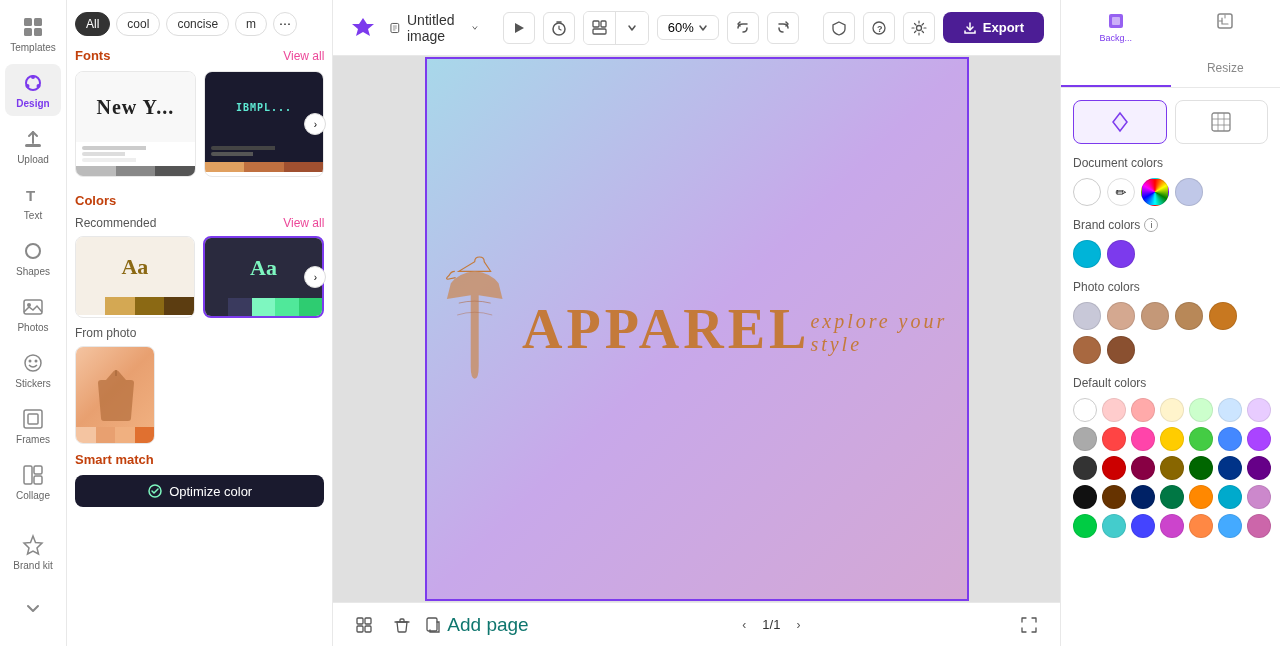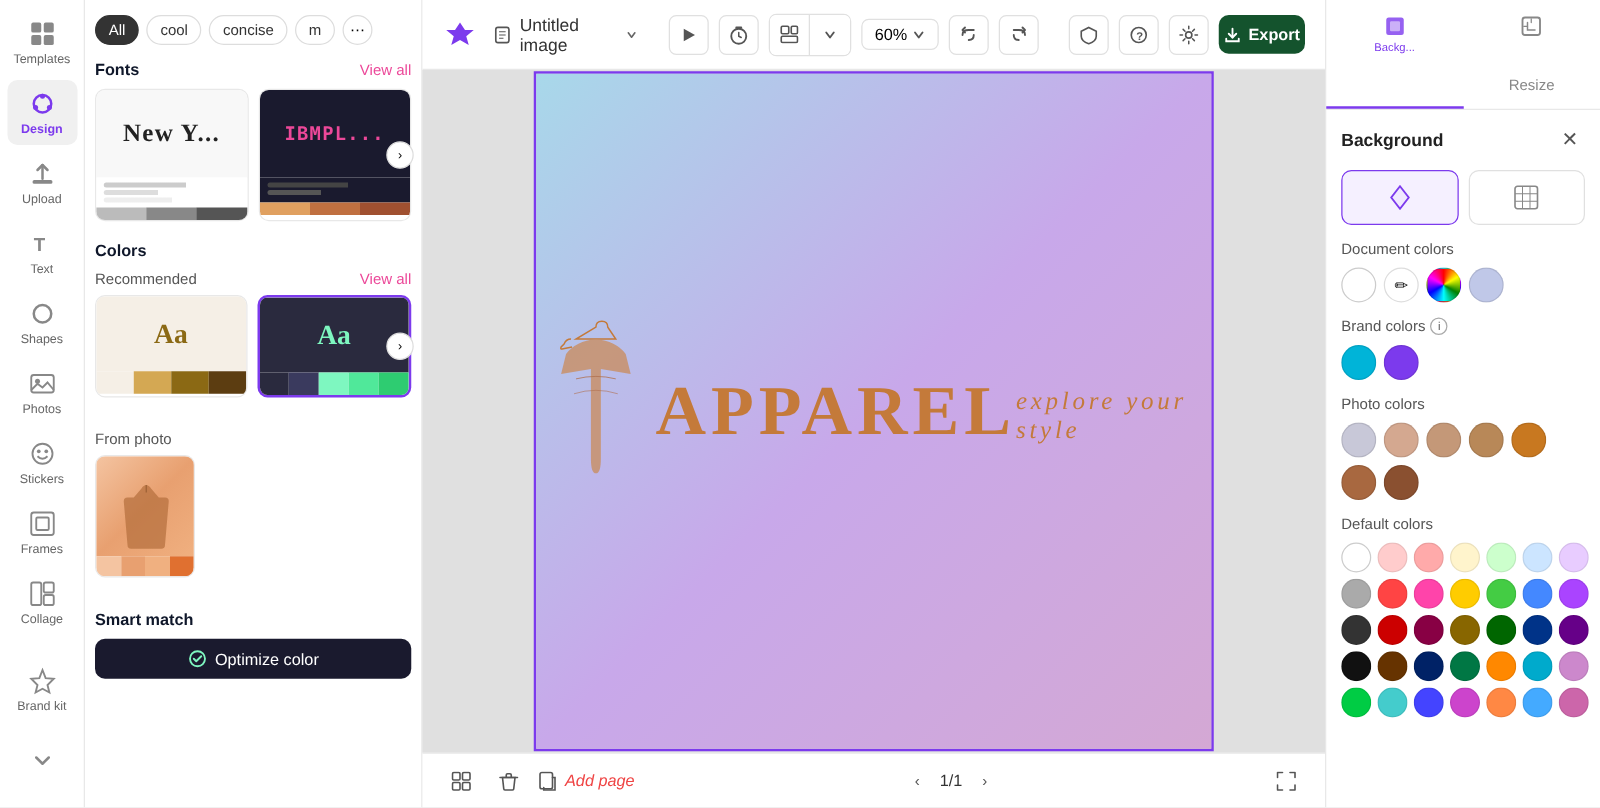--- a/index.html
+++ b/index.html
@@ -69,21 +69,21 @@
     }
 
     
     .section-header {
       display: flex;
       justify-content: space-between;
       align-items: center;
       margin-bottom: 8px;
       margin-top: 12px;
     }
-    .section-title { font-size: 13px; font-weight: 600; color: #0f172a; }
+    .section-title { font-size: 13px; font-weight: 600; color: #c2410c; }
     .section-viewall { font-size: 12px; color: #ec4899; cursor: pointer; }
 
     
     .font-cards { display: flex; gap: 8px; }
     .font-card {
       flex: 1;
       border: 1px solid #e8e8e8;
       border-radius: 8px;
       overflow: hidden;
       cursor: pointer;
@@ -106,21 +106,21 @@
     }
     .font-card-names div { white-space: nowrap; overflow: hidden; text-overflow: ellipsis; }
     .font-nav-btn {
       position: absolute; right: -2px; top: 50%; transform: translateY(-50%);
       background: #fff; border: 1px solid #ddd; border-radius: 50%;
       width: 22px; height: 22px; display: flex; align-items: center; justify-content: center;
       font-size: 10px; cursor: pointer; z-index: 2;
     }
 
     
-    .colors-subsection { margin-bottom: 26px; }
+    .colors-subsection { margin-bottom: 8px; }
     .colors-subheader { font-size: 12px; color: #555; margin-bottom: 6px; display: flex; align-items: center; justify-content: space-between; }
 
     
     .color-theme-cards { display: flex; gap: 8px; position: relative; }
     .color-theme-card {
       flex: 1;
       border: 1px solid #e8e8e8;
       border-radius: 8px;
       overflow: hidden;
       cursor: pointer;
@@ -204,22 +204,22 @@
     .toolbar-btn-group {
       display: flex; align-items: center; border: 1px solid #e0e0e0; border-radius: 6px; overflow: hidden;
     }
     .toolbar-btn-group .toolbar-btn { border: none; border-radius: 0; }
     .toolbar-btn-group .toolbar-btn:not(:last-child) { border-right: 1px solid #e0e0e0; }
     .zoom-display {
       display: flex; align-items: center; gap: 4px; padding: 4px 10px;
       border: 1px solid #e0e0e0; border-radius: 6px; font-size: 13px; cursor: pointer;
     }
     .export-btn {
-      background: #14532d; color: #fff; border: none; border-radius: 8px;
-      padding: 8px 4px; font-size: 13px; font-weight: 600; cursor: pointer;
+      background: #4c1d95; color: #fff; border: none; border-radius: 8px;
+      padding: 8px 20px; font-size: 13px; font-weight: 600; cursor: pointer;
       display: flex; align-items: center; gap: 6px;
     }
 
     
     .canvas-container {
       flex: 1;
       display: flex;
       align-items: center;
       justify-content: center;
       background: #e0e0e0;
@@ -495,21 +495,21 @@
       <div style="display:flex;height:10px;">
         <div style="flex:1;background:#bbb;"></div>
         <div style="flex:1;background:#888;"></div>
         <div style="flex:1;background:#555;"></div>
       </div>
     </div>
 
     <div class="font-card">
       <div class="font-card-img" style="background:#1a1a2e;">
         <div style="text-align:center;">
-          <div style="font-size:15px;font-weight:700;color:#ec4899;font-family:monospace;letter-spacing:1px;">IBMPL...</div>
+          <div style="font-size:10px;font-weight:700;color:#5eead4;font-family:monospace;letter-spacing:1px;">IBMPL...</div>
         </div>
       </div>
       <div class="font-card-names" style="background:#1a1a2e;padding:4px 6px;">
         <div style="color:#aaa;font-size:8px;height:4px;margin-bottom:2px;background:linear-gradient(90deg,#444 60%,transparent 60%);border-radius:2px;"></div>
         <div style="color:#aaa;font-size:8px;height:4px;background:linear-gradient(90deg,#555 40%,transparent 40%);border-radius:2px;margin-bottom:2px;"></div>
       </div>
       <div style="display:flex;height:10px;">
         <div style="flex:1;background:#e0a060;"></div>
         <div style="flex:1;background:#c07040;"></div>
         <div style="flex:1;background:#a05030;"></div>
@@ -744,21 +744,21 @@
           <path d="M3 5 L13 5 L12 14 Q12 15 11 15 L5 15 Q4 15 4 14 Z" stroke="#555" stroke-width="1.3" fill="none"></path>
           <path d="M1 5 L15 5" stroke="#555" stroke-width="1.3" stroke-linecap="round"></path>
           <path d="M6 5 L6 3 Q6 2 7 2 L9 2 Q10 2 10 3 L10 5" stroke="#555" stroke-width="1.3" fill="none"></path>
         </svg>
       </div>
       <div style="display:flex;align-items:center;gap:6px;cursor:pointer;">
         <svg width="16" height="16" viewBox="0 0 16 16" fill="none">
           <rect x="2" y="1" width="10" height="13" rx="1.5" stroke="#555" stroke-width="1.3" fill="none"></rect>
           <path d="M12 5 L14 5 L14 15 L5 15 L5 13" stroke="#555" stroke-width="1.3" stroke-linecap="round" fill="none"></path>
         </svg>
-        <span style="font-size:13px;color:#ef4444;font-style:italic;">Add page</span>
+        <span style="font-size:19px;color:#0f766e;">Add page</span>
       </div>
     </div>
     <div style="display:flex;align-items:center;gap:6px;">
       <div class="page-nav-btn">‹</div>
       <span class="page-indicator">1/1</span>
       <div class="page-nav-btn">›</div>
     </div>
     <div class="bottom-btn">
       <svg width="16" height="16" viewBox="0 0 16 16" fill="none">
         <path d="M1 5 L1 1 L5 1" stroke="#555" stroke-width="1.3" stroke-linecap="round" stroke-linejoin="round" fill="none"></path>
@@ -784,24 +784,20 @@
       <svg width="18" height="18" viewBox="0 0 18 18" fill="none">
         <rect x="2" y="2" width="14" height="14" rx="2" stroke="#888" stroke-width="1.5" fill="none"></rect>
         <path d="M6 6 L6 12 L12 12" stroke="#888" stroke-width="1.2" stroke-linecap="round"></path>
         <path d="M9 3 L9 6 M3 9 L6 9" stroke="#888" stroke-width="1" stroke-linecap="round"></path>
       </svg>
       <span style="font-size:12px;color:#888;margin-top:28px;">Resize</span>
     </div>
   </div>
 
   <div class="bg-panel">
-    <div class="bg-panel-header">
-      <span class="bg-panel-title">Background</span>
-      <div class="bg-panel-close">✕</div>
-    </div>
 
     <div class="bg-type-row">
       <div class="bg-type-btn active">
         <svg width="22" height="22" viewBox="0 0 22 22" fill="none">
           <path d="M11 2 L18 11 L11 20 L4 11 Z" stroke="#7c3aed" stroke-width="1.5" fill="#f0e8ff"></path>
         </svg>
       </div>
       <div class="bg-type-btn">
         <svg width="22" height="22" viewBox="0 0 22 22" fill="none">
           <rect x="2" y="2" width="18" height="18" rx="2" stroke="#888" stroke-width="1.3" fill="none"></rect>

